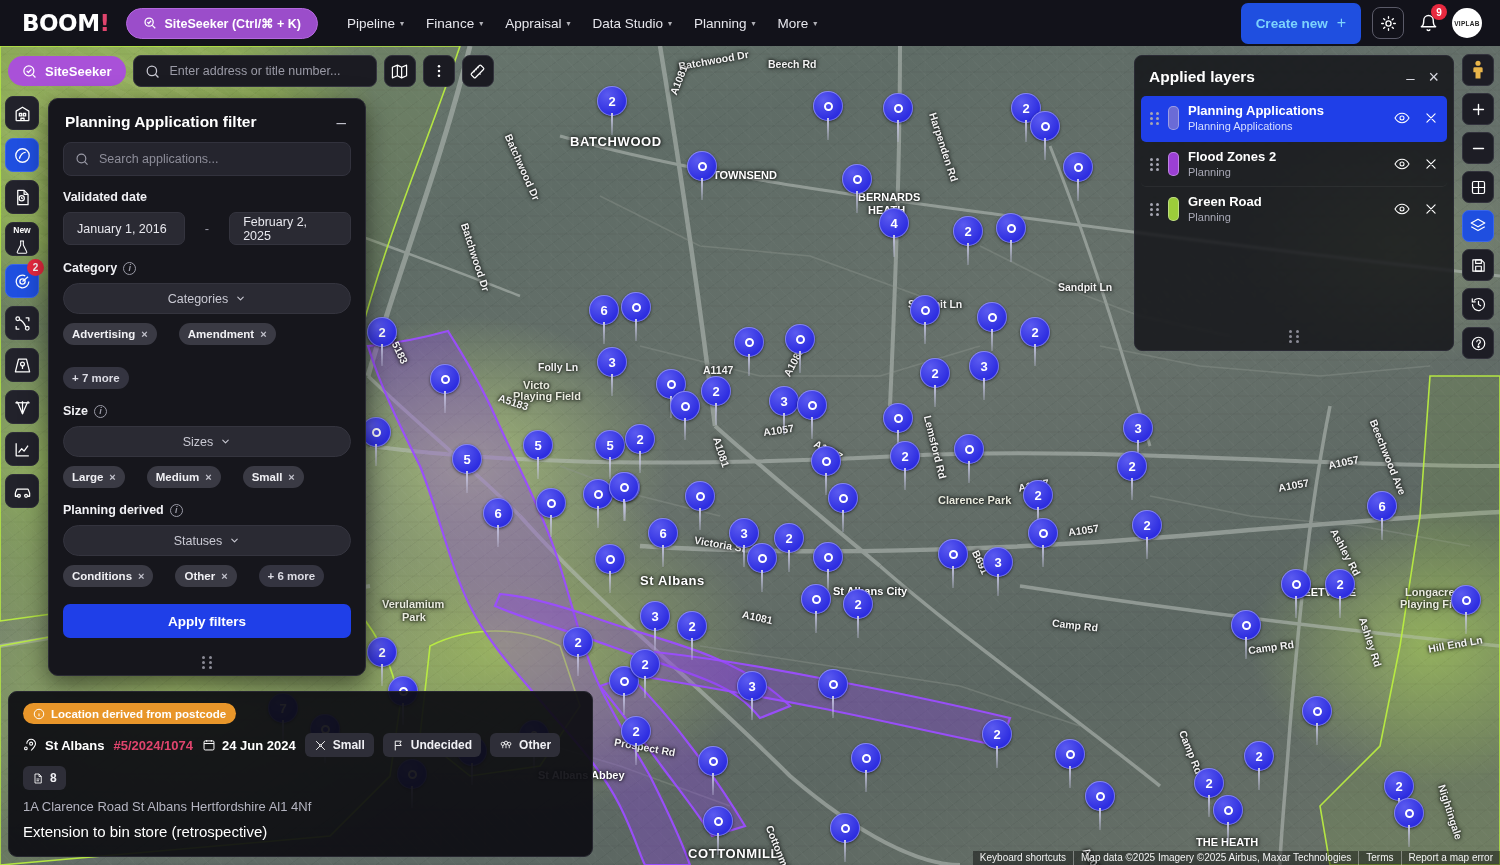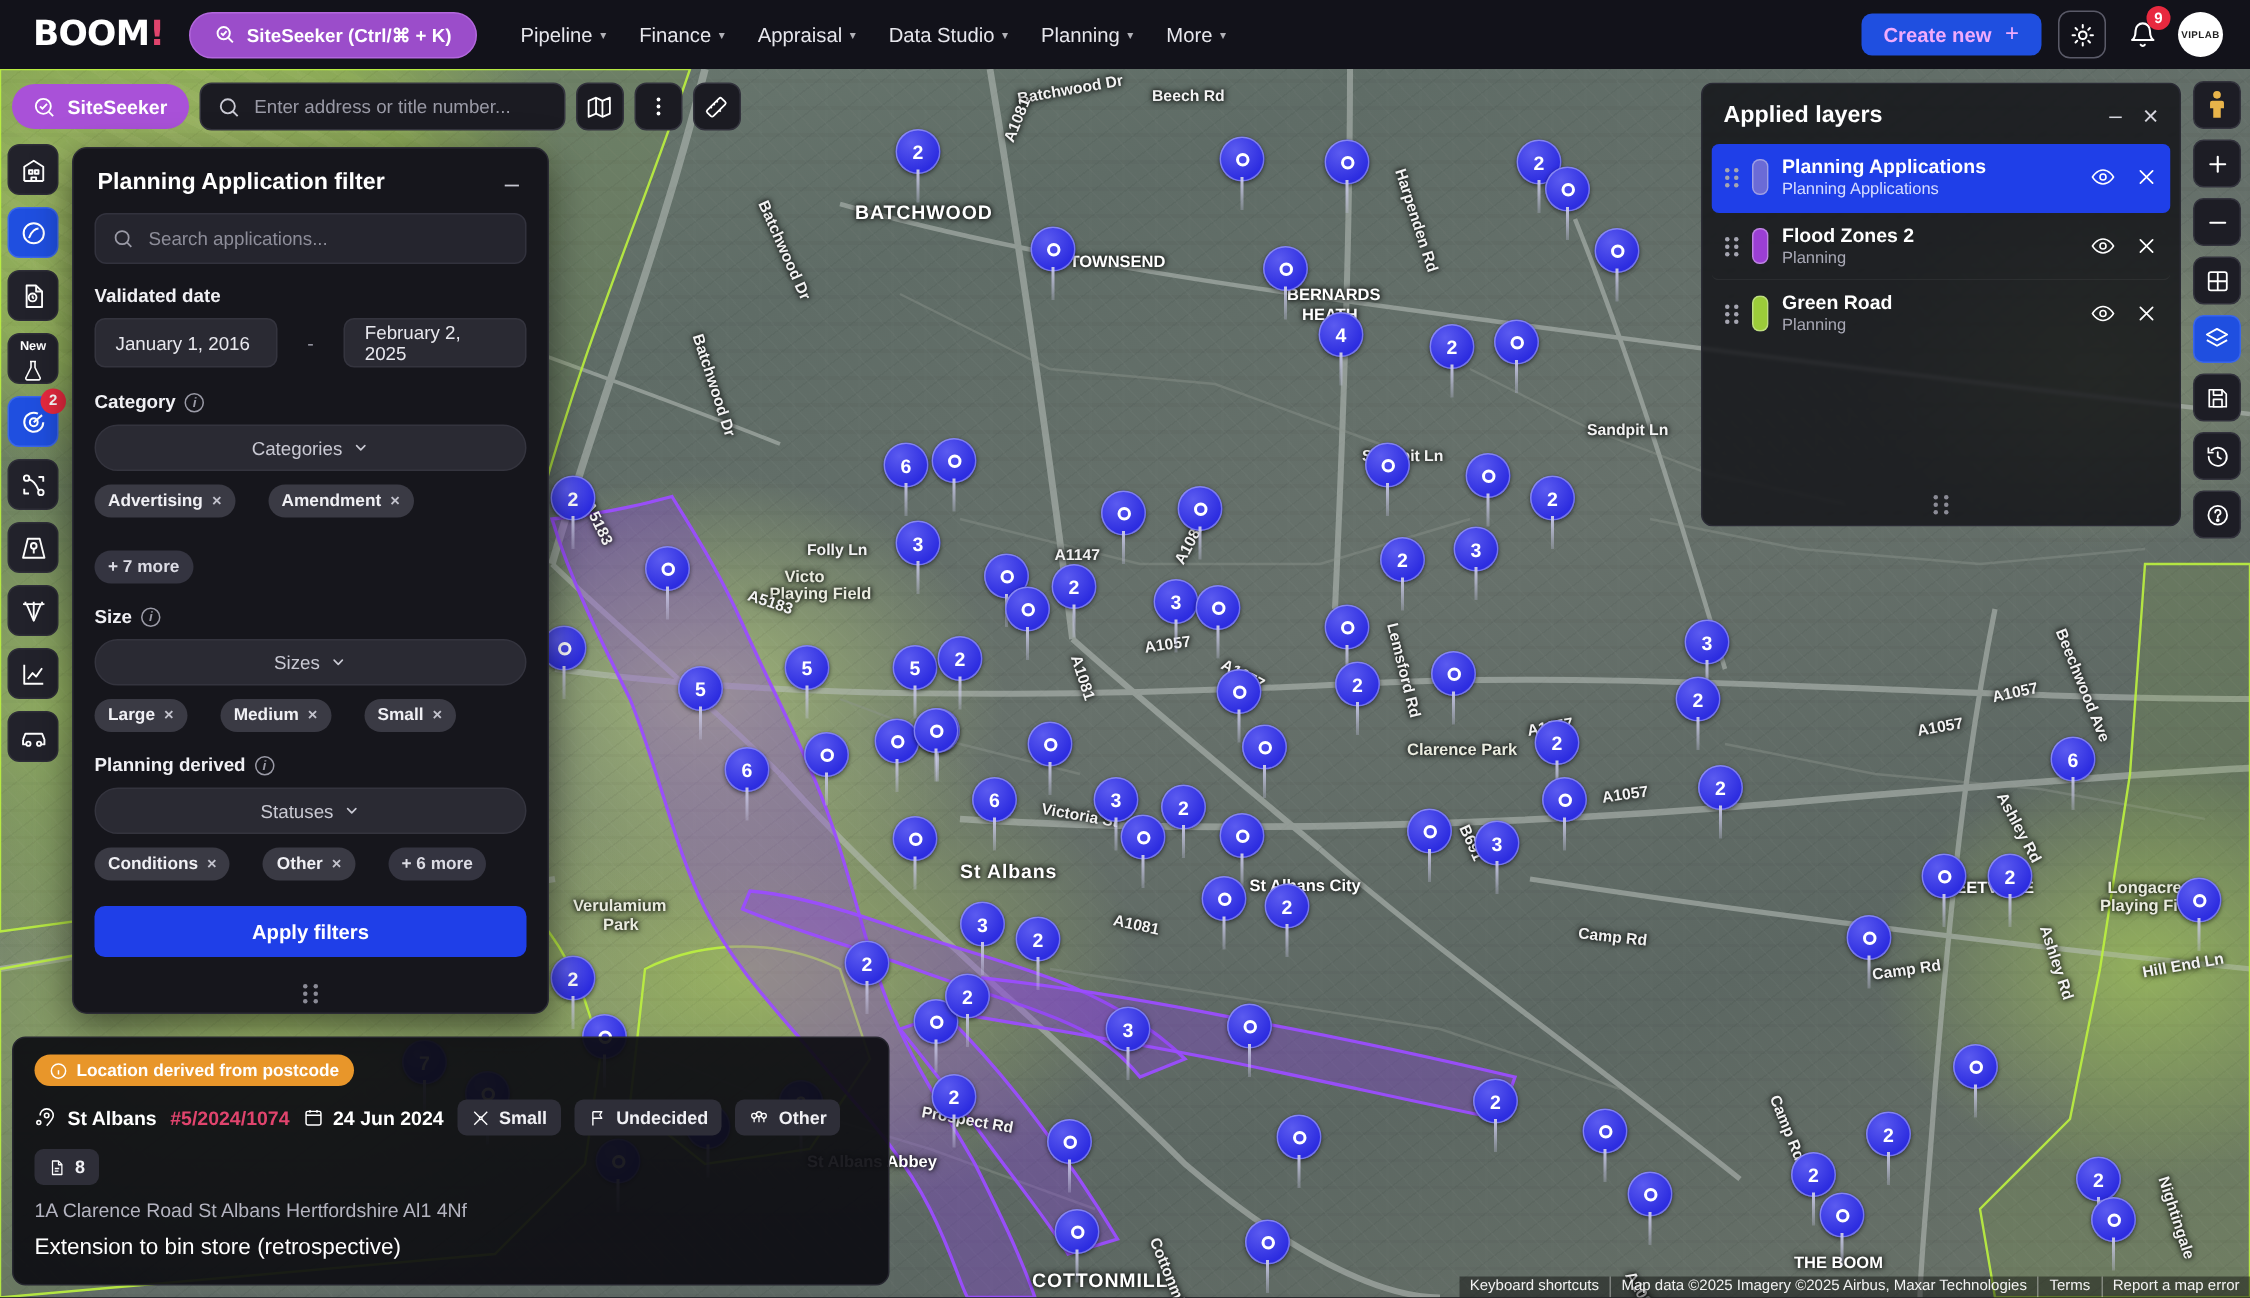--- a/index.html
+++ b/index.html
@@ -29,22 +29,22 @@
     cursor: pointer; border: 1px solid #b368dd;
   }
   .navitems { display: flex; align-items: center; gap: 4px; margin-left: 20px; }
   .navitem {
     display: flex; align-items: center; gap: 5px; font-size: 13.5px;
     color: #e6e6ec; padding: 6px 9px; border-radius: 6px; cursor: pointer;
   }
   .caret { font-size: 8px; opacity: .75; line-height: 1; transform: translateY(1px); }
   .topright { margin-left: auto; display: flex; align-items: center; gap: 11px; padding-right: 8px; }
   .create-new {
-    background: #1f4fe0; color: #f0abfc; border: none; border-radius: 7px;
-    height: 28px; padding: 0 15px; font-size: 13.5px; font-weight: 600;
+    background: #1f4fe0; color: #7dd3fc; border: none; border-radius: 7px;
+    height: 41px; padding: 0 15px; font-size: 13.5px; font-weight: 600;
     display: flex; align-items: center; gap: 9px; cursor: pointer;
     font-family: "Liberation Sans", sans-serif;
   }
   .icon-sq {
     width: 32px; height: 32px; border-radius: 8px; border: 1.5px solid #5a5a68;
     display: flex; align-items: center; justify-content: center; cursor: pointer;
     background: transparent;
   }
   .bell-wrap { position: relative; width: 26px; height: 28px; display:flex; align-items:center; justify-content:center; cursor:pointer;}
   .badge {
@@ -444,21 +444,21 @@
         <div class="map-label " style="left: 1290px; top: 540px;">FLEETVILLE</div>
         <div class="map-label road" style="left: 1428px; top: 592px; transform: rotate(-10deg);">Hill End Ln</div>
         <div class="map-label park" style="left: 382px; top: 552px;">Verulamium</div>
         <div class="map-label park" style="left: 402px; top: 565px;">Park</div>
         <div class="map-label road" style="left: 170px; top: 595px; transform: rotate(-18deg);">A4147</div>
         <div class="map-label road" style="left: 614px; top: 695px; transform: rotate(10deg);">Prospect Rd</div>
         <div class="map-label " style="left: 538px; top: 723px;">St Albans Abbey</div>
         <div class="map-label big" style="left: 688px; top: 800px;">COTTONMILL</div>
         <div class="map-label road" style="left: 748px; top: 805px; transform: rotate(68deg);">Cottonmill Ln</div>
         <div class="map-label road" style="left: 1078px; top: 810px; transform: rotate(60deg);">A1081</div>
-        <div class="map-label " style="left: 1196px; top: 790px;">THE BOOM</div>
+        <div class="map-label " style="left: 1196px; top: 790px;">THE HEATH</div>
         <div class="map-label road" style="left: 1168px; top: 700px; transform: rotate(68deg);">Camp Rd</div>
         <div class="map-label road" style="left: 1422px; top: 760px; transform: rotate(72deg);">Nightingale</div>
       </div>
 
     <div id="markers">
         <div class="marker" style="left: 597px; top: 40px;">
           <div class="stem"></div>
           <div class="pin">2</div>
         </div>
         <div class="marker single" style="left: 813px; top: 45px;">

